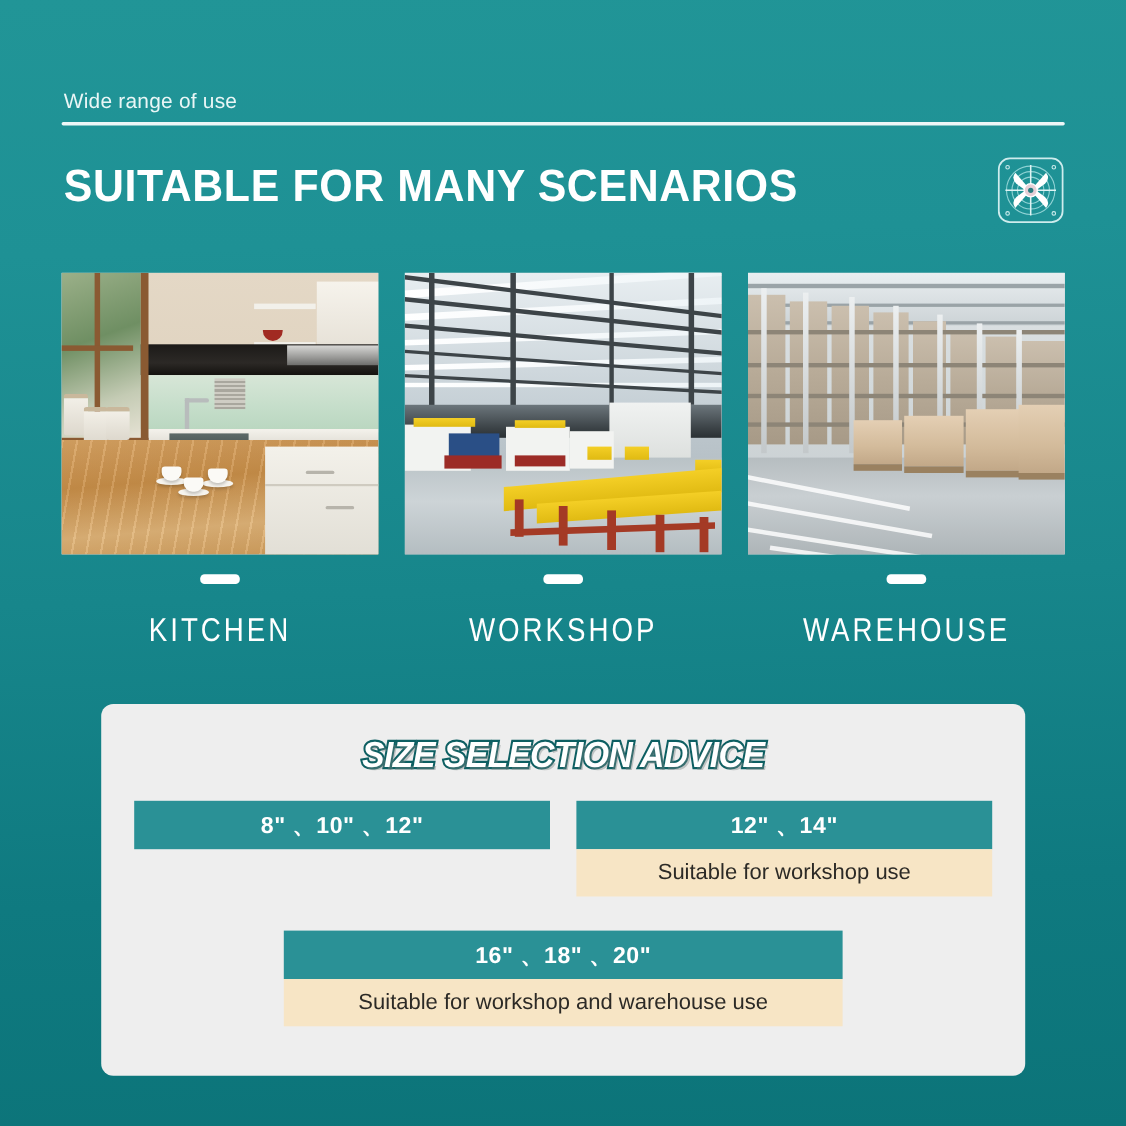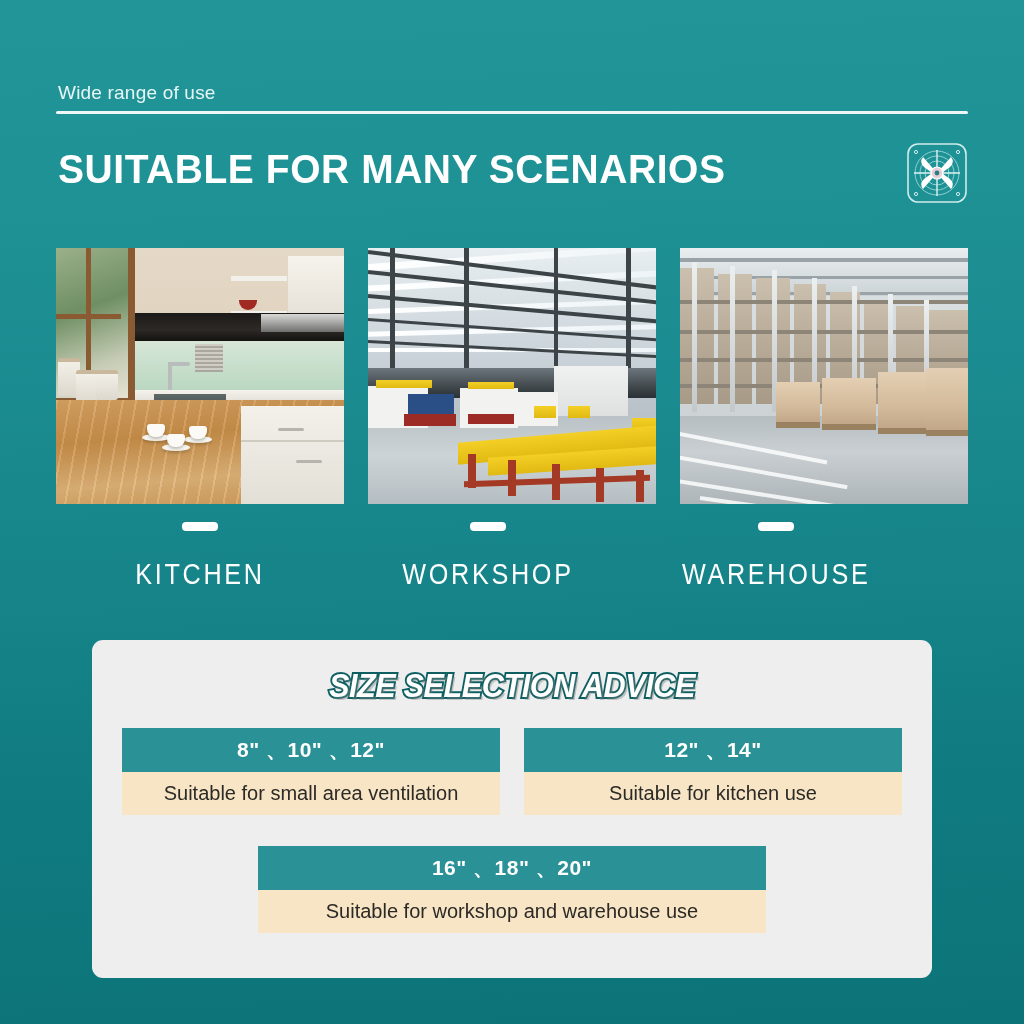--- a/index.html
+++ b/index.html
@@ -95,21 +95,21 @@
   .h-rack{position:absolute;background:linear-gradient(180deg,#cbbfae 0%,#b8ab98 50%,#a79a87 100%);}
   .h-post{position:absolute;width:5px;background:linear-gradient(180deg,#eceff0,#c3c8ca);}
   .h-shelf{position:absolute;height:4px;background:#8d8577;}
   .h-floor{position:absolute;left:0;top:168px;width:288px;height:88px;background:linear-gradient(180deg,#b6bdc0 0%,#c9cfd2 40%,#aeb5b8 100%);}
   .h-line{position:absolute;height:4px;background:rgba(255,255,255,.82);transform-origin:left center;}
   .h-pallet{position:absolute;background:linear-gradient(180deg,#e4cfb4 0%,#d3bb9b 60%,#c2a888 100%);border-bottom:6px solid #9a8160;}
 
   
   .labels{
     position:absolute;left:56px;top:518px;width:912px;height:96px;
-    display:flex;
+    display:flex;justify-content:space-between;
   }
   .labelcol{width:288px;display:flex;flex-direction:column;align-items:center;}
   .dash{width:36px;height:9px;background:#ffffff;border-radius:4px;margin-top:4px;}
   .labeltxt{
     margin-top:26px;color:#ffffff;font-size:30px;font-weight:500;
     letter-spacing:3.2px;white-space:nowrap;
     transform:scaleX(.84);transform-origin:center;
   }
 
   
@@ -313,25 +313,24 @@
       <div class="labeltxt">WAREHOUSE</div>
     </div>
   </div>
 
   <div class="card">
     <div class="cardtitle">SIZE SELECTION ADVICE</div>
 
     <div class="rowtop">
       <div class="sizeblock w-a">
         <div class="sz-head">8" 、10" 、12"</div>
-        <div class="sz-body">Suitable for small area ventilation</div>
       </div>
       <div class="sizeblock w-b">
         <div class="sz-head">12" 、14"</div>
-        <div class="sz-body">Suitable for kitchen use</div>
+        <div class="sz-body">Suitable for workshop use</div>
       </div>
     </div>
 
     <div class="rowbot">
       <div class="sizeblock w-c">
         <div class="sz-head">16" 、18" 、20"</div>
         <div class="sz-body">Suitable for workshop and warehouse use</div>
       </div>
     </div>
   </div>

